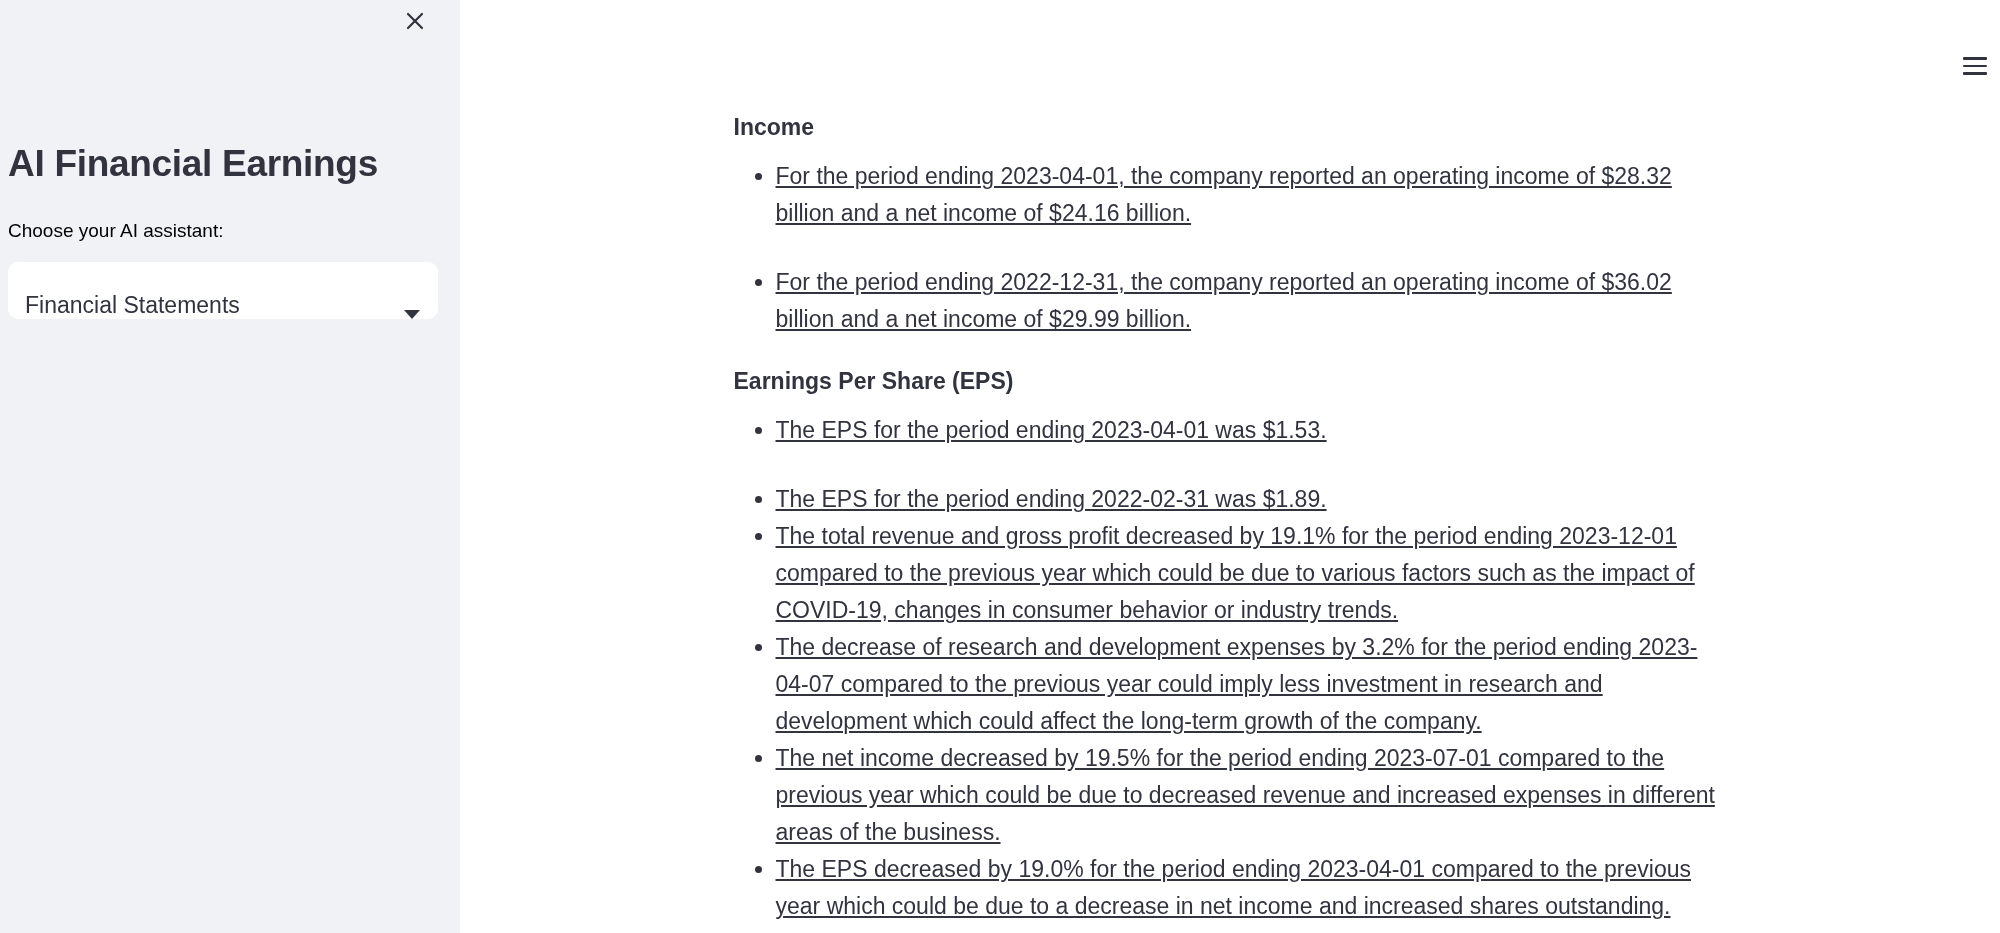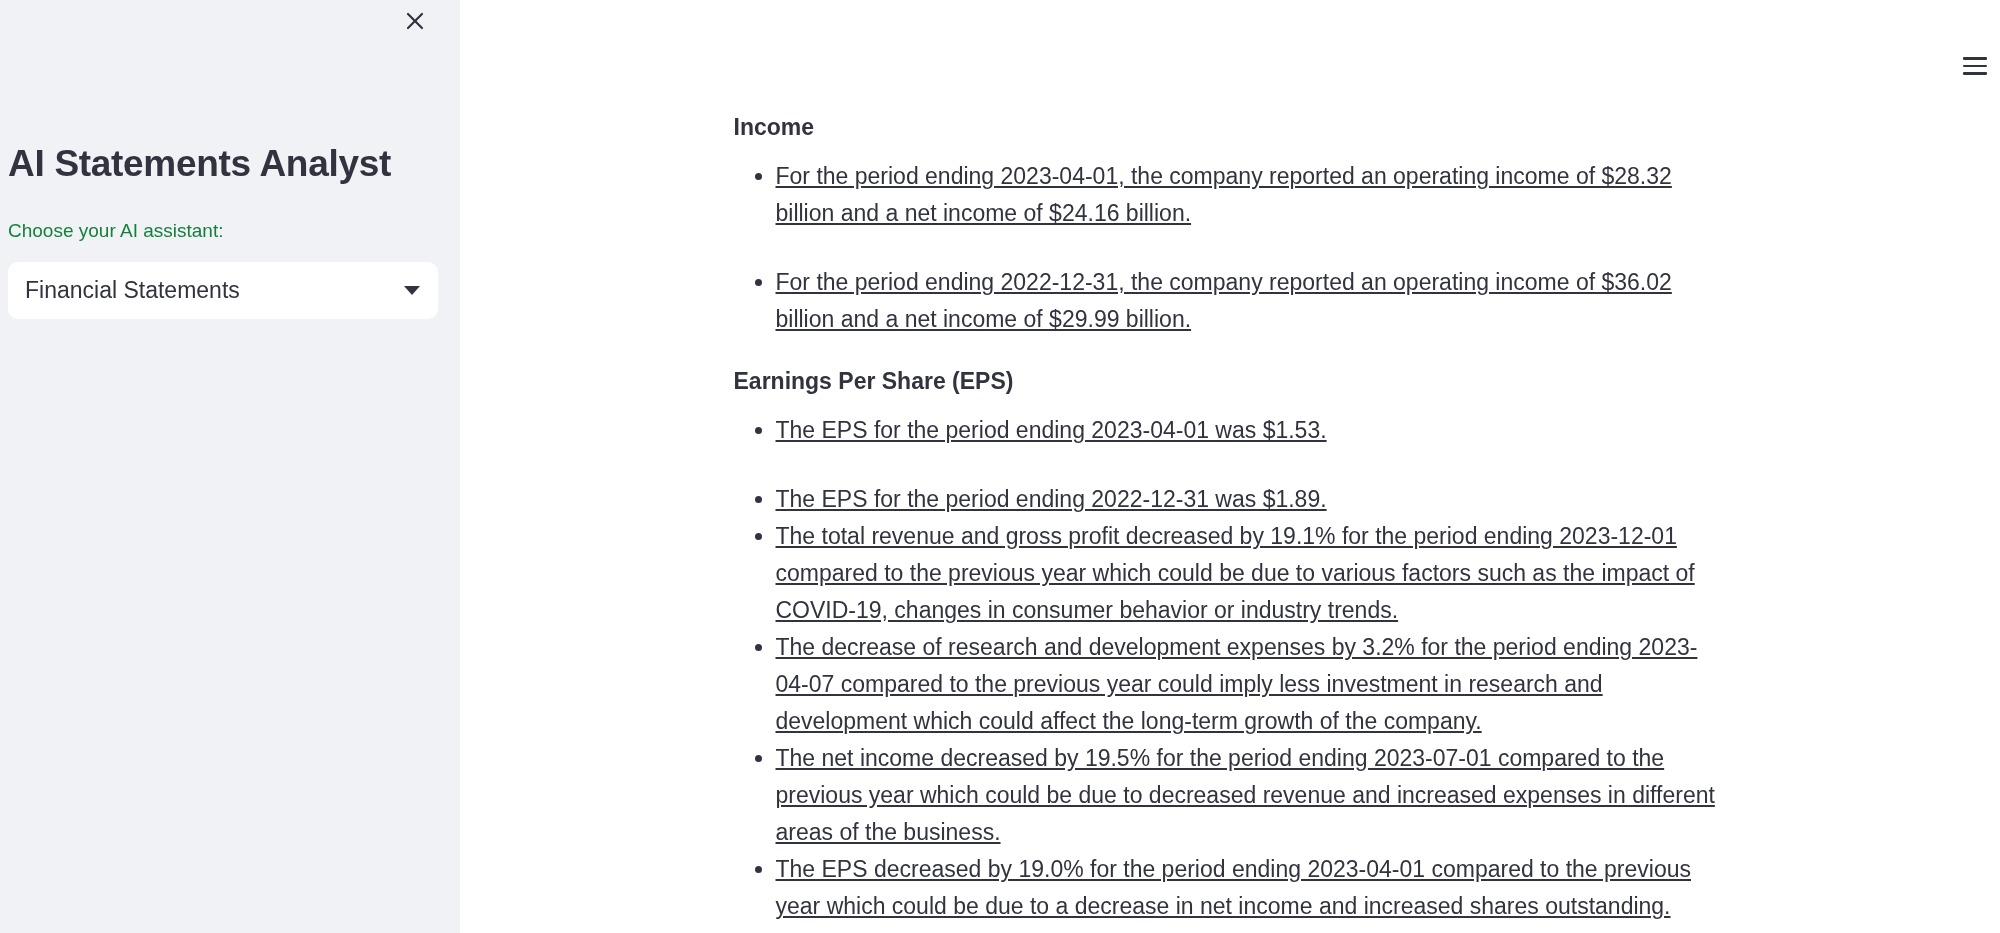--- a/index.html
+++ b/index.html
@@ -41,29 +41,29 @@
     font-size: 37px;
     line-height: 44px;
     font-weight: 700;
     color: #31333f;
     letter-spacing: -0.3px;
   }
   .assistant-label {
     margin-top: 32px;
     font-size: 19px;
     line-height: 25px;
-    color: #15803d;
+    color: #000000;
   }
   .selectbox {
     margin-top: 19px;
     height: 57px;
     background: #ffffff;
     border-radius: 10px;
     display: flex;
-    align-items: center;
+    align-items: flex-end;
     justify-content: space-between;
     padding: 0 18px 0 17px;
     cursor: pointer;
   }
   .select-value {
     font-size: 23px;
     color: #31333f;
   }
   .caret {
     width: 0; height: 0;
@@ -131,21 +131,21 @@
 <div class="app">
 
   <aside class="sidebar">
     <button class="close-btn" aria-label="Close sidebar">
       <svg width="20" height="20" viewBox="0 0 20 20">
         <line x1="3" y1="3" x2="17" y2="17" stroke="#31333f" stroke-width="2.2" stroke-linecap="round"></line>
         <line x1="17" y1="3" x2="3" y2="17" stroke="#31333f" stroke-width="2.2" stroke-linecap="round"></line>
       </svg>
     </button>
 
-    <h1 class="sidebar-title">AI Statements Analyst</h1>
+    <h1 class="sidebar-title">AI Financial Earnings</h1>
 
     <p class="assistant-label">Choose your AI assistant:</p>
 
     <div class="selectbox">
       <span class="select-value">Financial Statements</span>
       <span class="caret"></span>
     </div>
   </aside>
 
   <main class="main">
@@ -159,21 +159,21 @@
 
       <h3>Income</h3>
       <ul class="spaced">
         <li>For the period ending 2023-04-01, the company reported an operating income of $28.32 billion and a net income of $24.16 billion.</li>
         <li>For the period ending 2022-12-31, the company reported an operating income of $36.02 billion and a net income of $29.99 billion.</li>
       </ul>
 
       <h3>Earnings Per Share (EPS)</h3>
       <ul class="spaced">
         <li>The EPS for the period ending 2023-04-01 was $1.53.</li>
-        <li>The EPS for the period ending 2022-12-31 was $1.89.</li>
+        <li>The EPS for the period ending 2022-02-31 was $1.89.</li>
       </ul>
 
       <ul class="tight">
         <li>The total revenue and gross profit decreased by 19.1% for the period ending 2023-12-01 compared to the previous year which could be due to various factors such as the impact of COVID-19, changes in consumer behavior or industry trends.</li>
         <li>The decrease of research and development expenses by 3.2% for the period ending 2023-04-07 compared to the previous year could imply less investment in research and development which could affect the long-term growth of the company.</li>
         <li>The net income decreased by 19.5% for the period ending 2023-07-01 compared to the previous year which could be due to decreased revenue and increased expenses in different areas of the business.</li>
         <li>The EPS decreased by 19.0% for the period ending 2023-04-01 compared to the previous year which could be due to a decrease in net income and increased shares outstanding.</li>
       </ul>
 
     </div>

